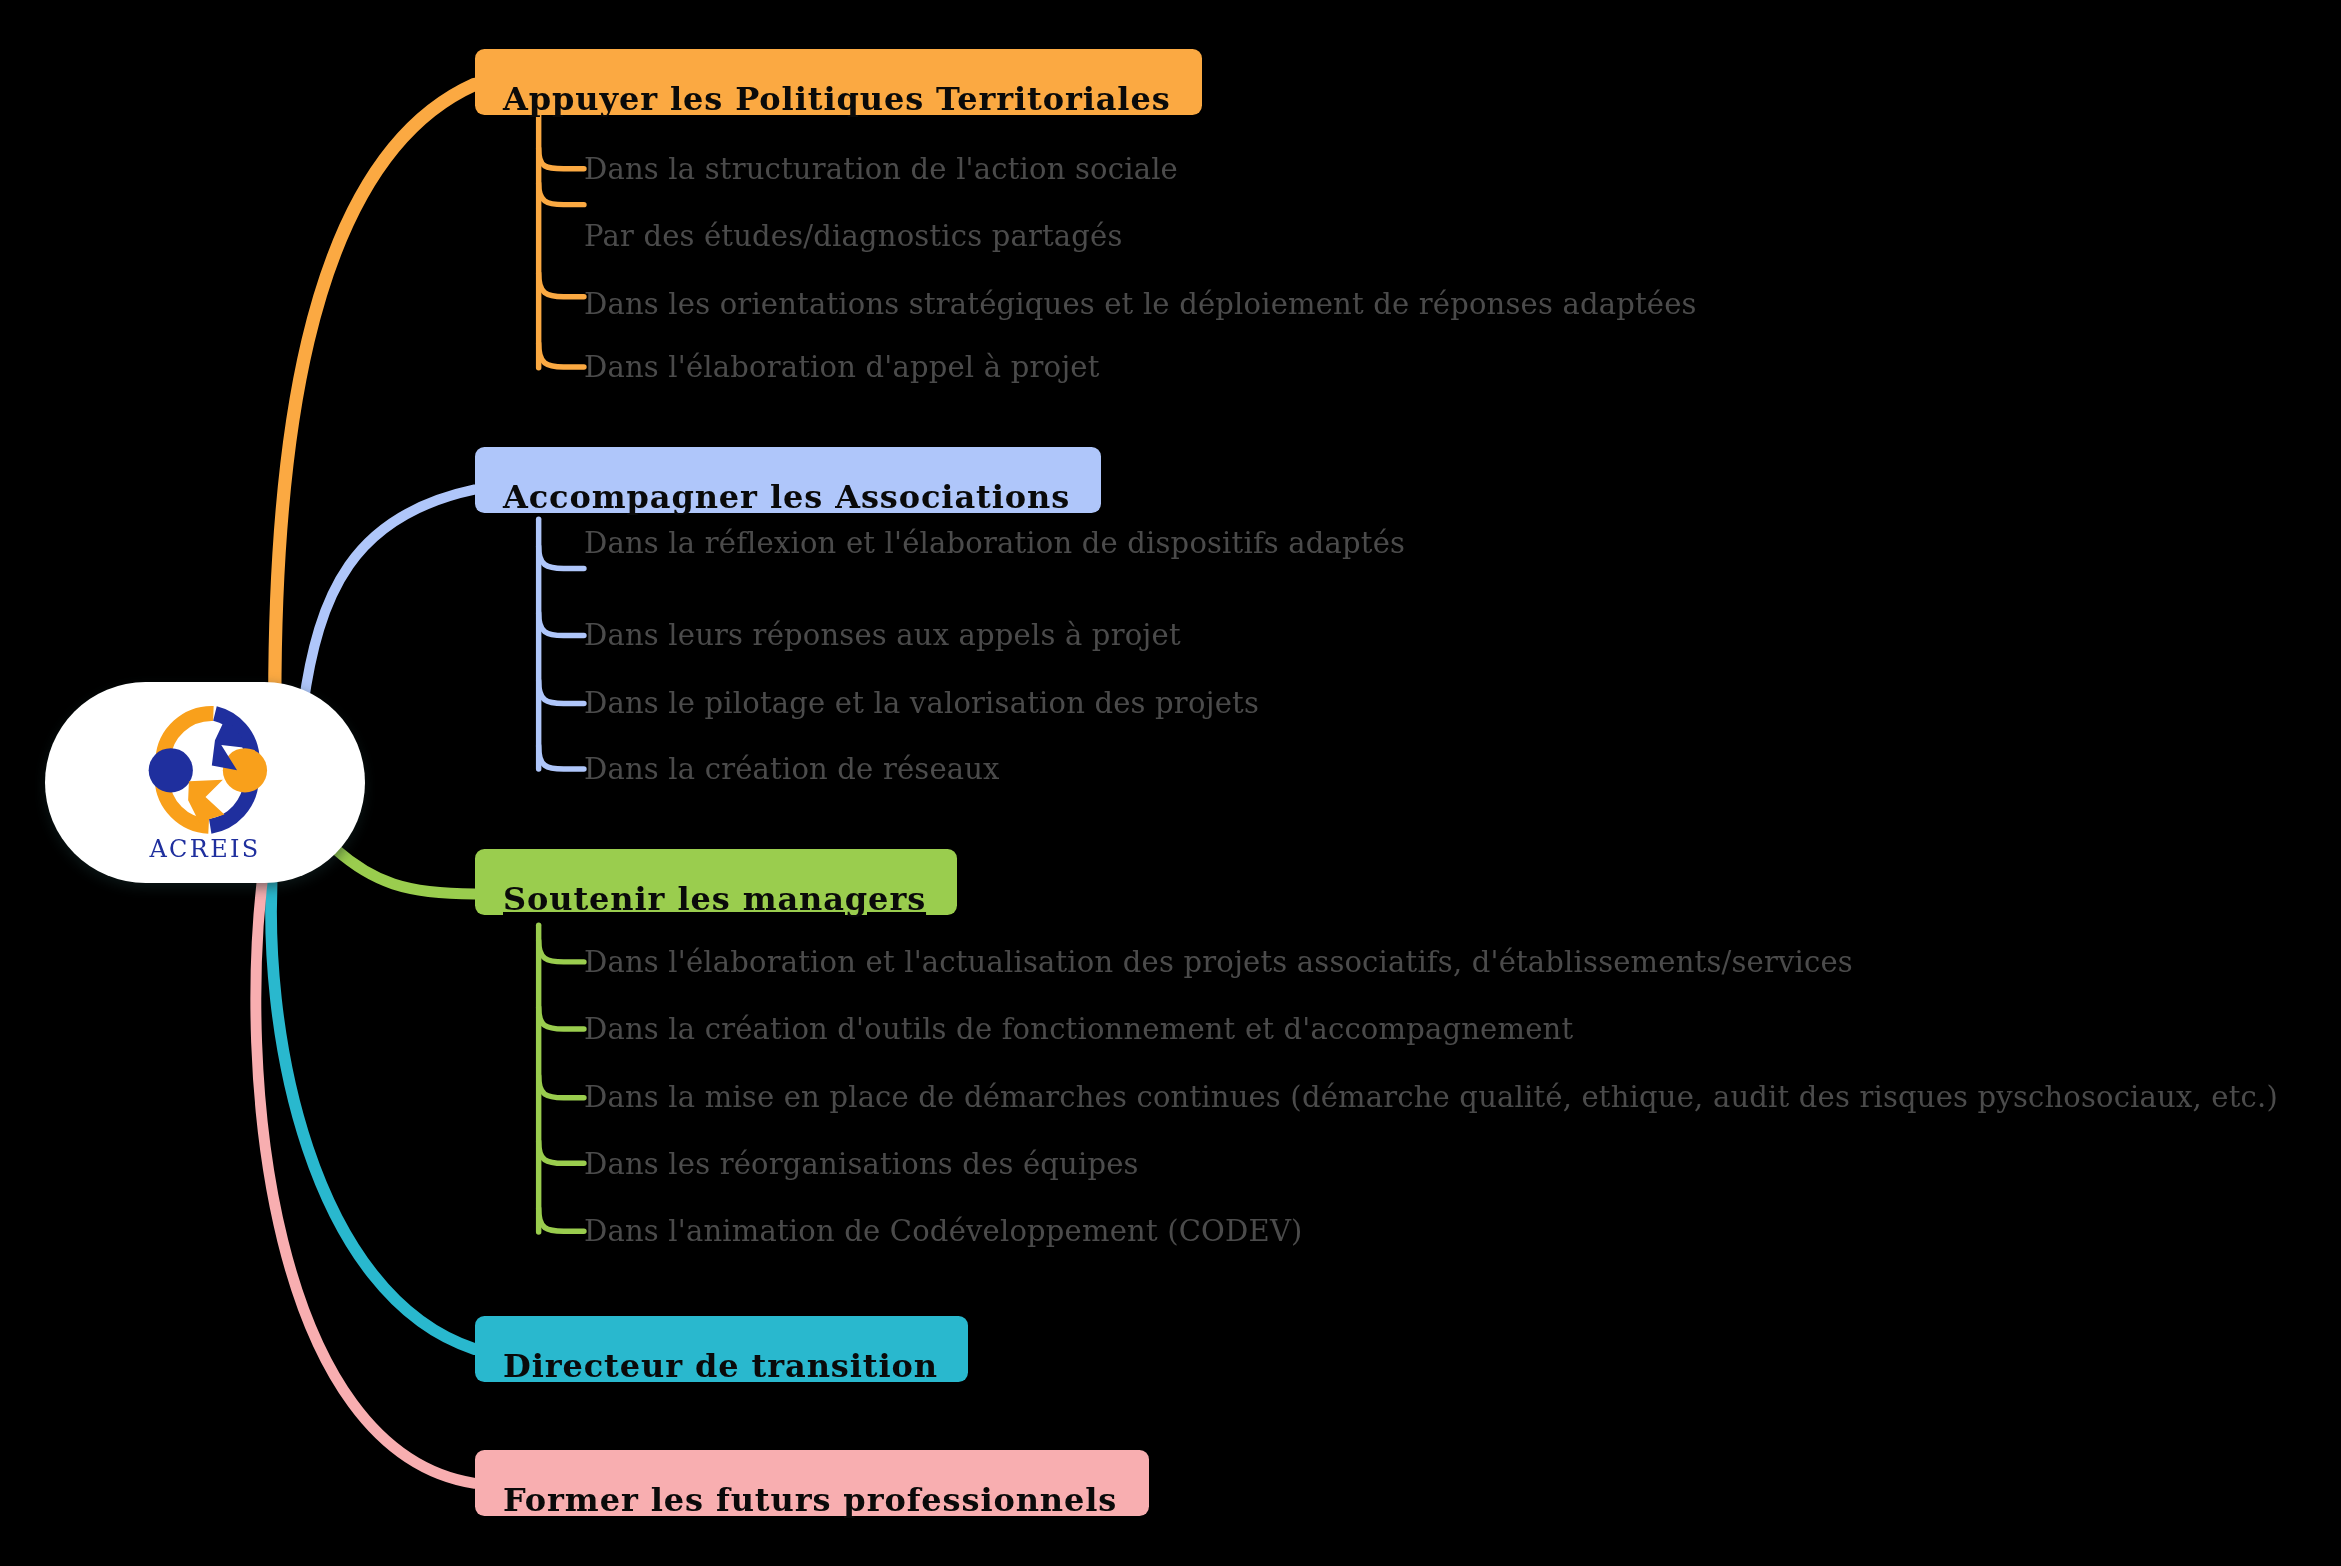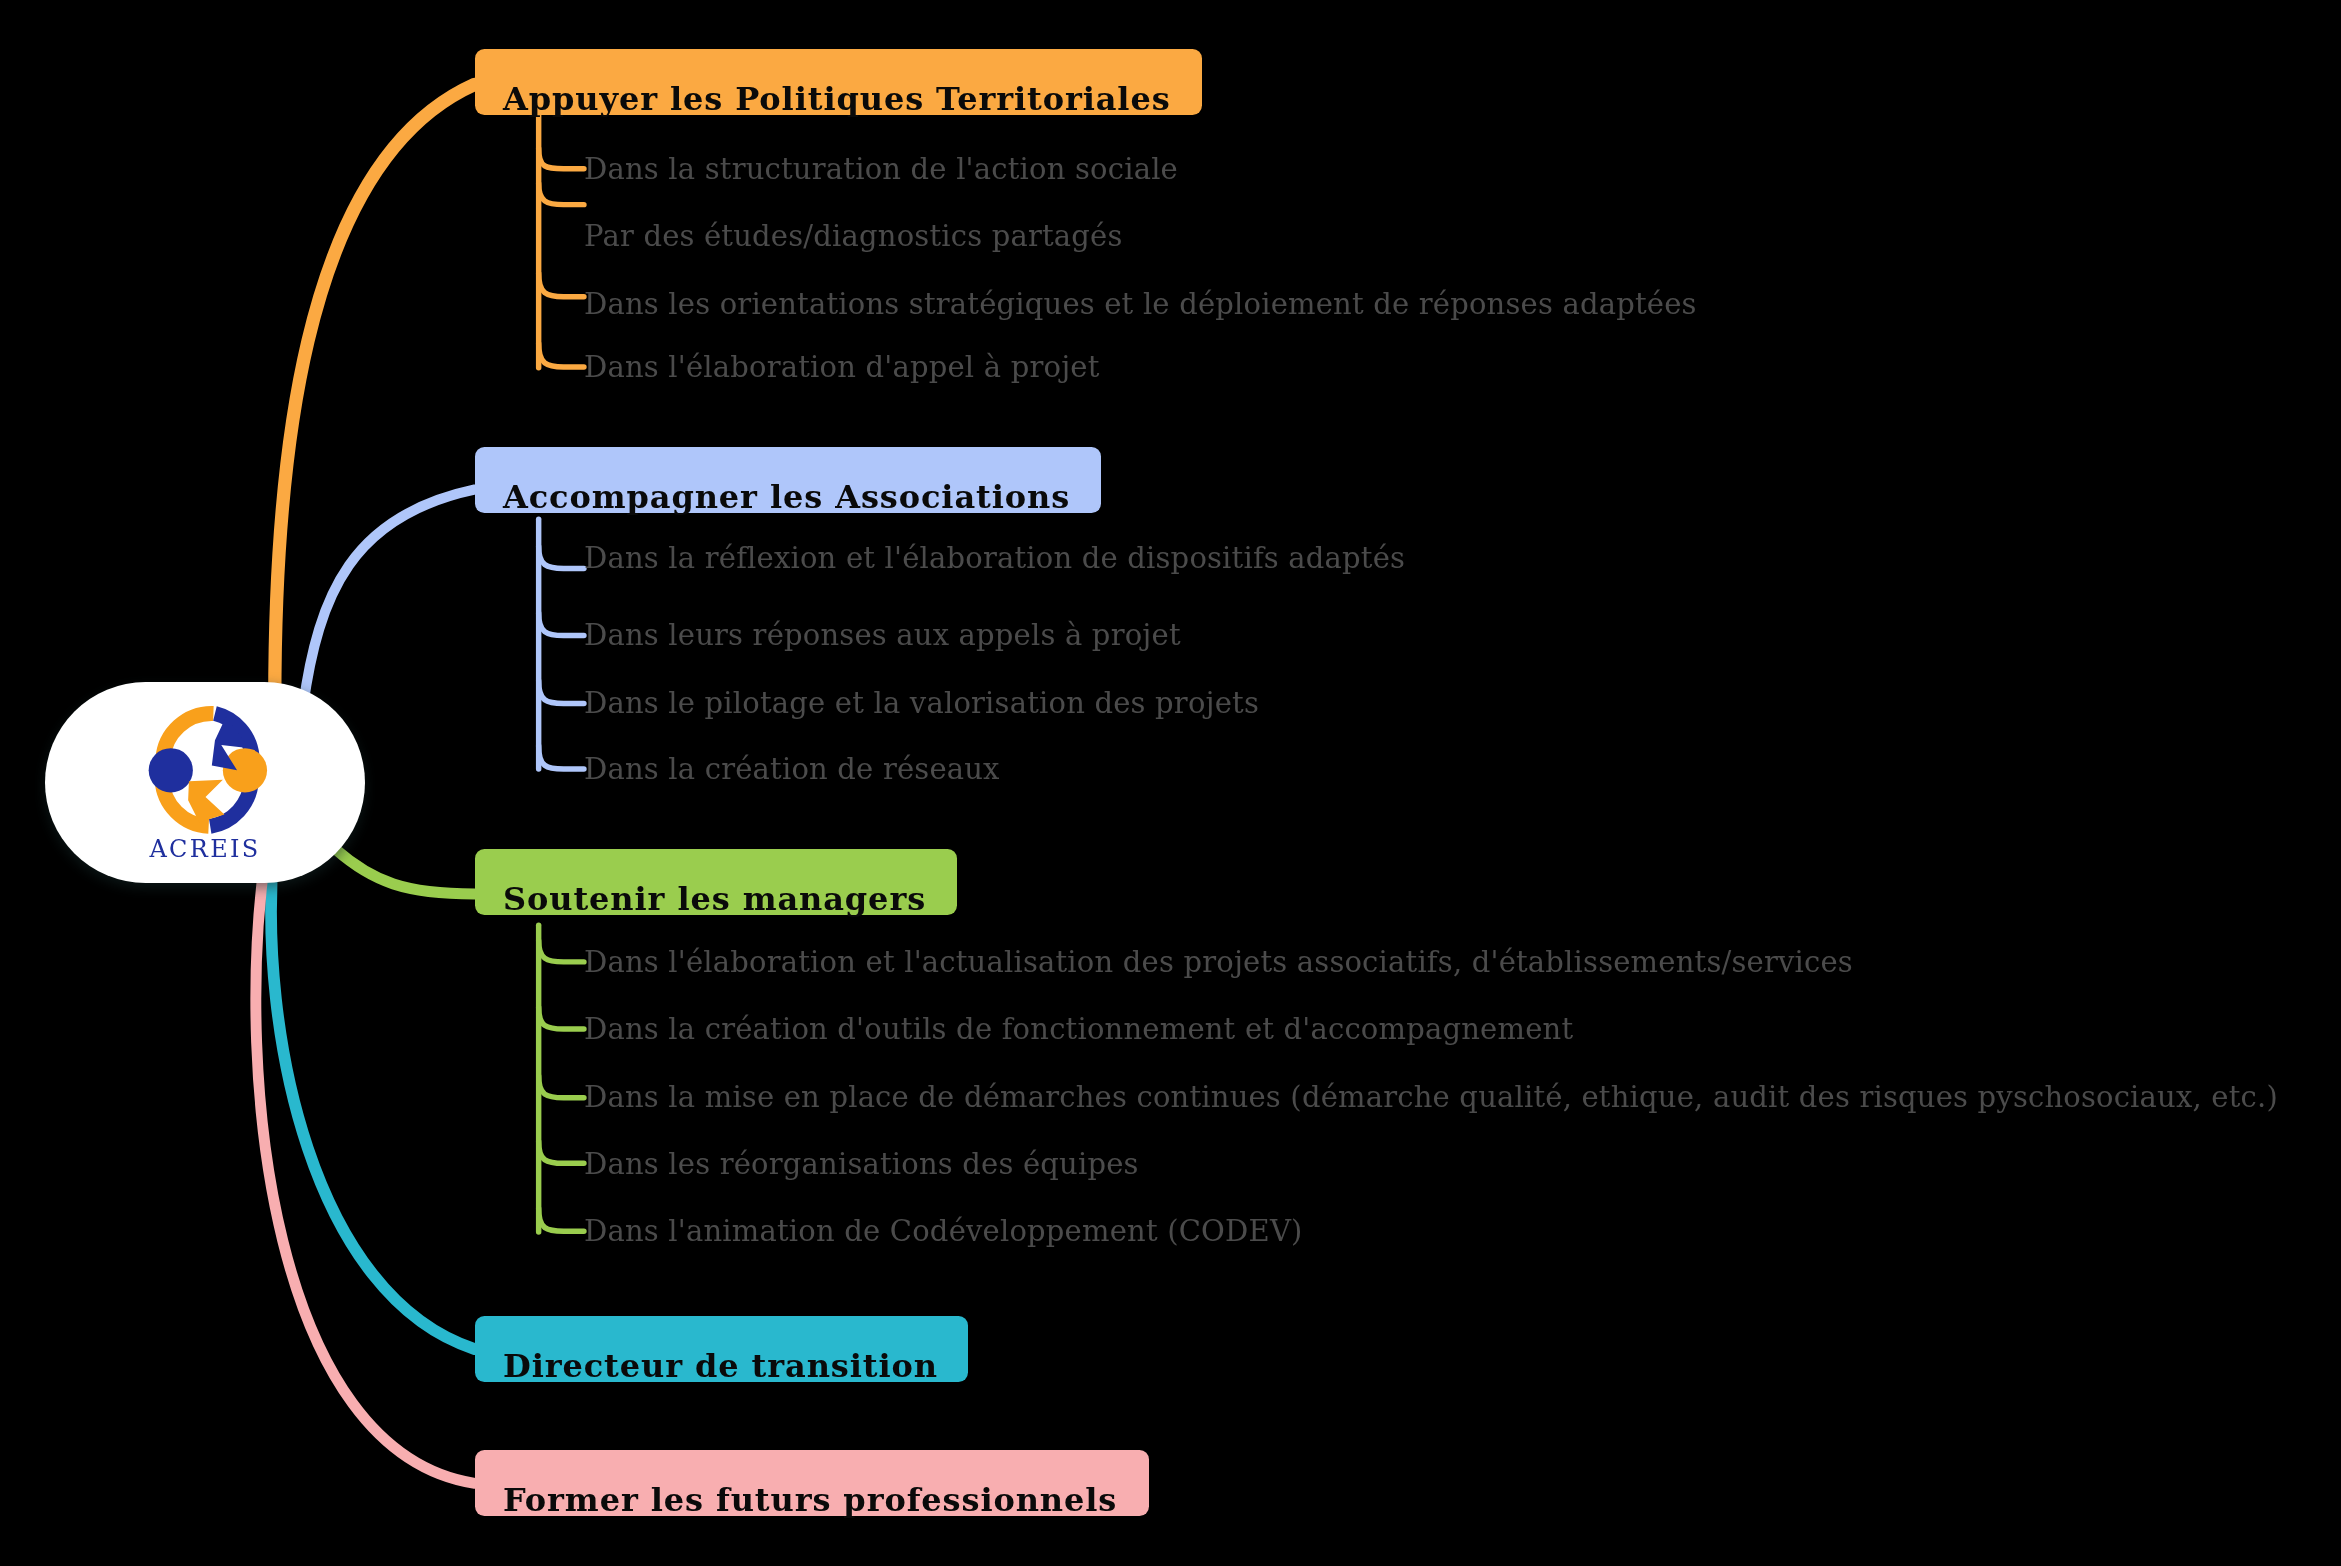--- a/index.html
+++ b/index.html
@@ -140,26 +140,26 @@
     <span class="branch-label">Appuyer les Politiques Territoriales</span>
   </div>
   <div class="sub-item" style="left:584px; top:155px;">Dans la structuration de l'action sociale</div>
   <div class="sub-item" style="left:584px; top:222px;">Par des études/diagnostics partagés</div>
   <div class="sub-item" style="left:584px; top:290px;">Dans les orientations stratégiques et le déploiement de réponses adaptées</div>
   <div class="sub-item" style="left:584px; top:353px;">Dans l'élaboration d'appel à projet</div>
 
   <div class="branch-box" style="left: 475px; top: 447px; width: 626px; height: 66px; background: rgb(175, 198, 250);">
     <span class="branch-label">Accompagner les Associations</span>
   </div>
-  <div class="sub-item" style="left:584px; top:544px;">Dans la réflexion et l'élaboration de dispositifs adaptés</div>
+  <div class="sub-item" style="left:584px; top:529px;">Dans la réflexion et l'élaboration de dispositifs adaptés</div>
   <div class="sub-item" style="left:584px; top:621px;">Dans leurs réponses aux appels à projet</div>
   <div class="sub-item" style="left:584px; top:689px;">Dans le pilotage et la valorisation des projets</div>
   <div class="sub-item" style="left:584px; top:755px;">Dans la création de réseaux</div>
 
-  <div class="branch-box" style="left: 475px; top: 849px; width: 482px; height: 66px; background: rgb(154, 205, 78);">
+  <div class="branch-box" style="left: 475px; top: 849px; width: 482px; height: 66px; background: rgb(154, 205, 78); text-decoration: underline;">
     <span class="branch-label">Soutenir les managers</span>
   </div>
   <div class="sub-item" style="left:584px; top:948px;">Dans l'élaboration et l'actualisation des projets associatifs, d'établissements/services</div>
   <div class="sub-item" style="left:584px; top:1083px;">Dans la mise en place de démarches continues (démarche qualité, ethique, audit des risques pyschosociaux, etc.)</div>
   <div class="sub-item" style="left:584px; top:1015px;">Dans la création d'outils de fonctionnement et d'accompagnement</div>
   <div class="sub-item" style="left:584px; top:1150px;">Dans les réorganisations des équipes</div>
   <div class="sub-item" style="left:584px; top:1217px;">Dans l'animation de Codéveloppement (CODEV)</div>
 
   <div class="branch-box" style="left: 475px; top: 1316px; width: 493px; height: 66px; background: rgb(41, 184, 206);">
     <span class="branch-label">Directeur de transition</span>

